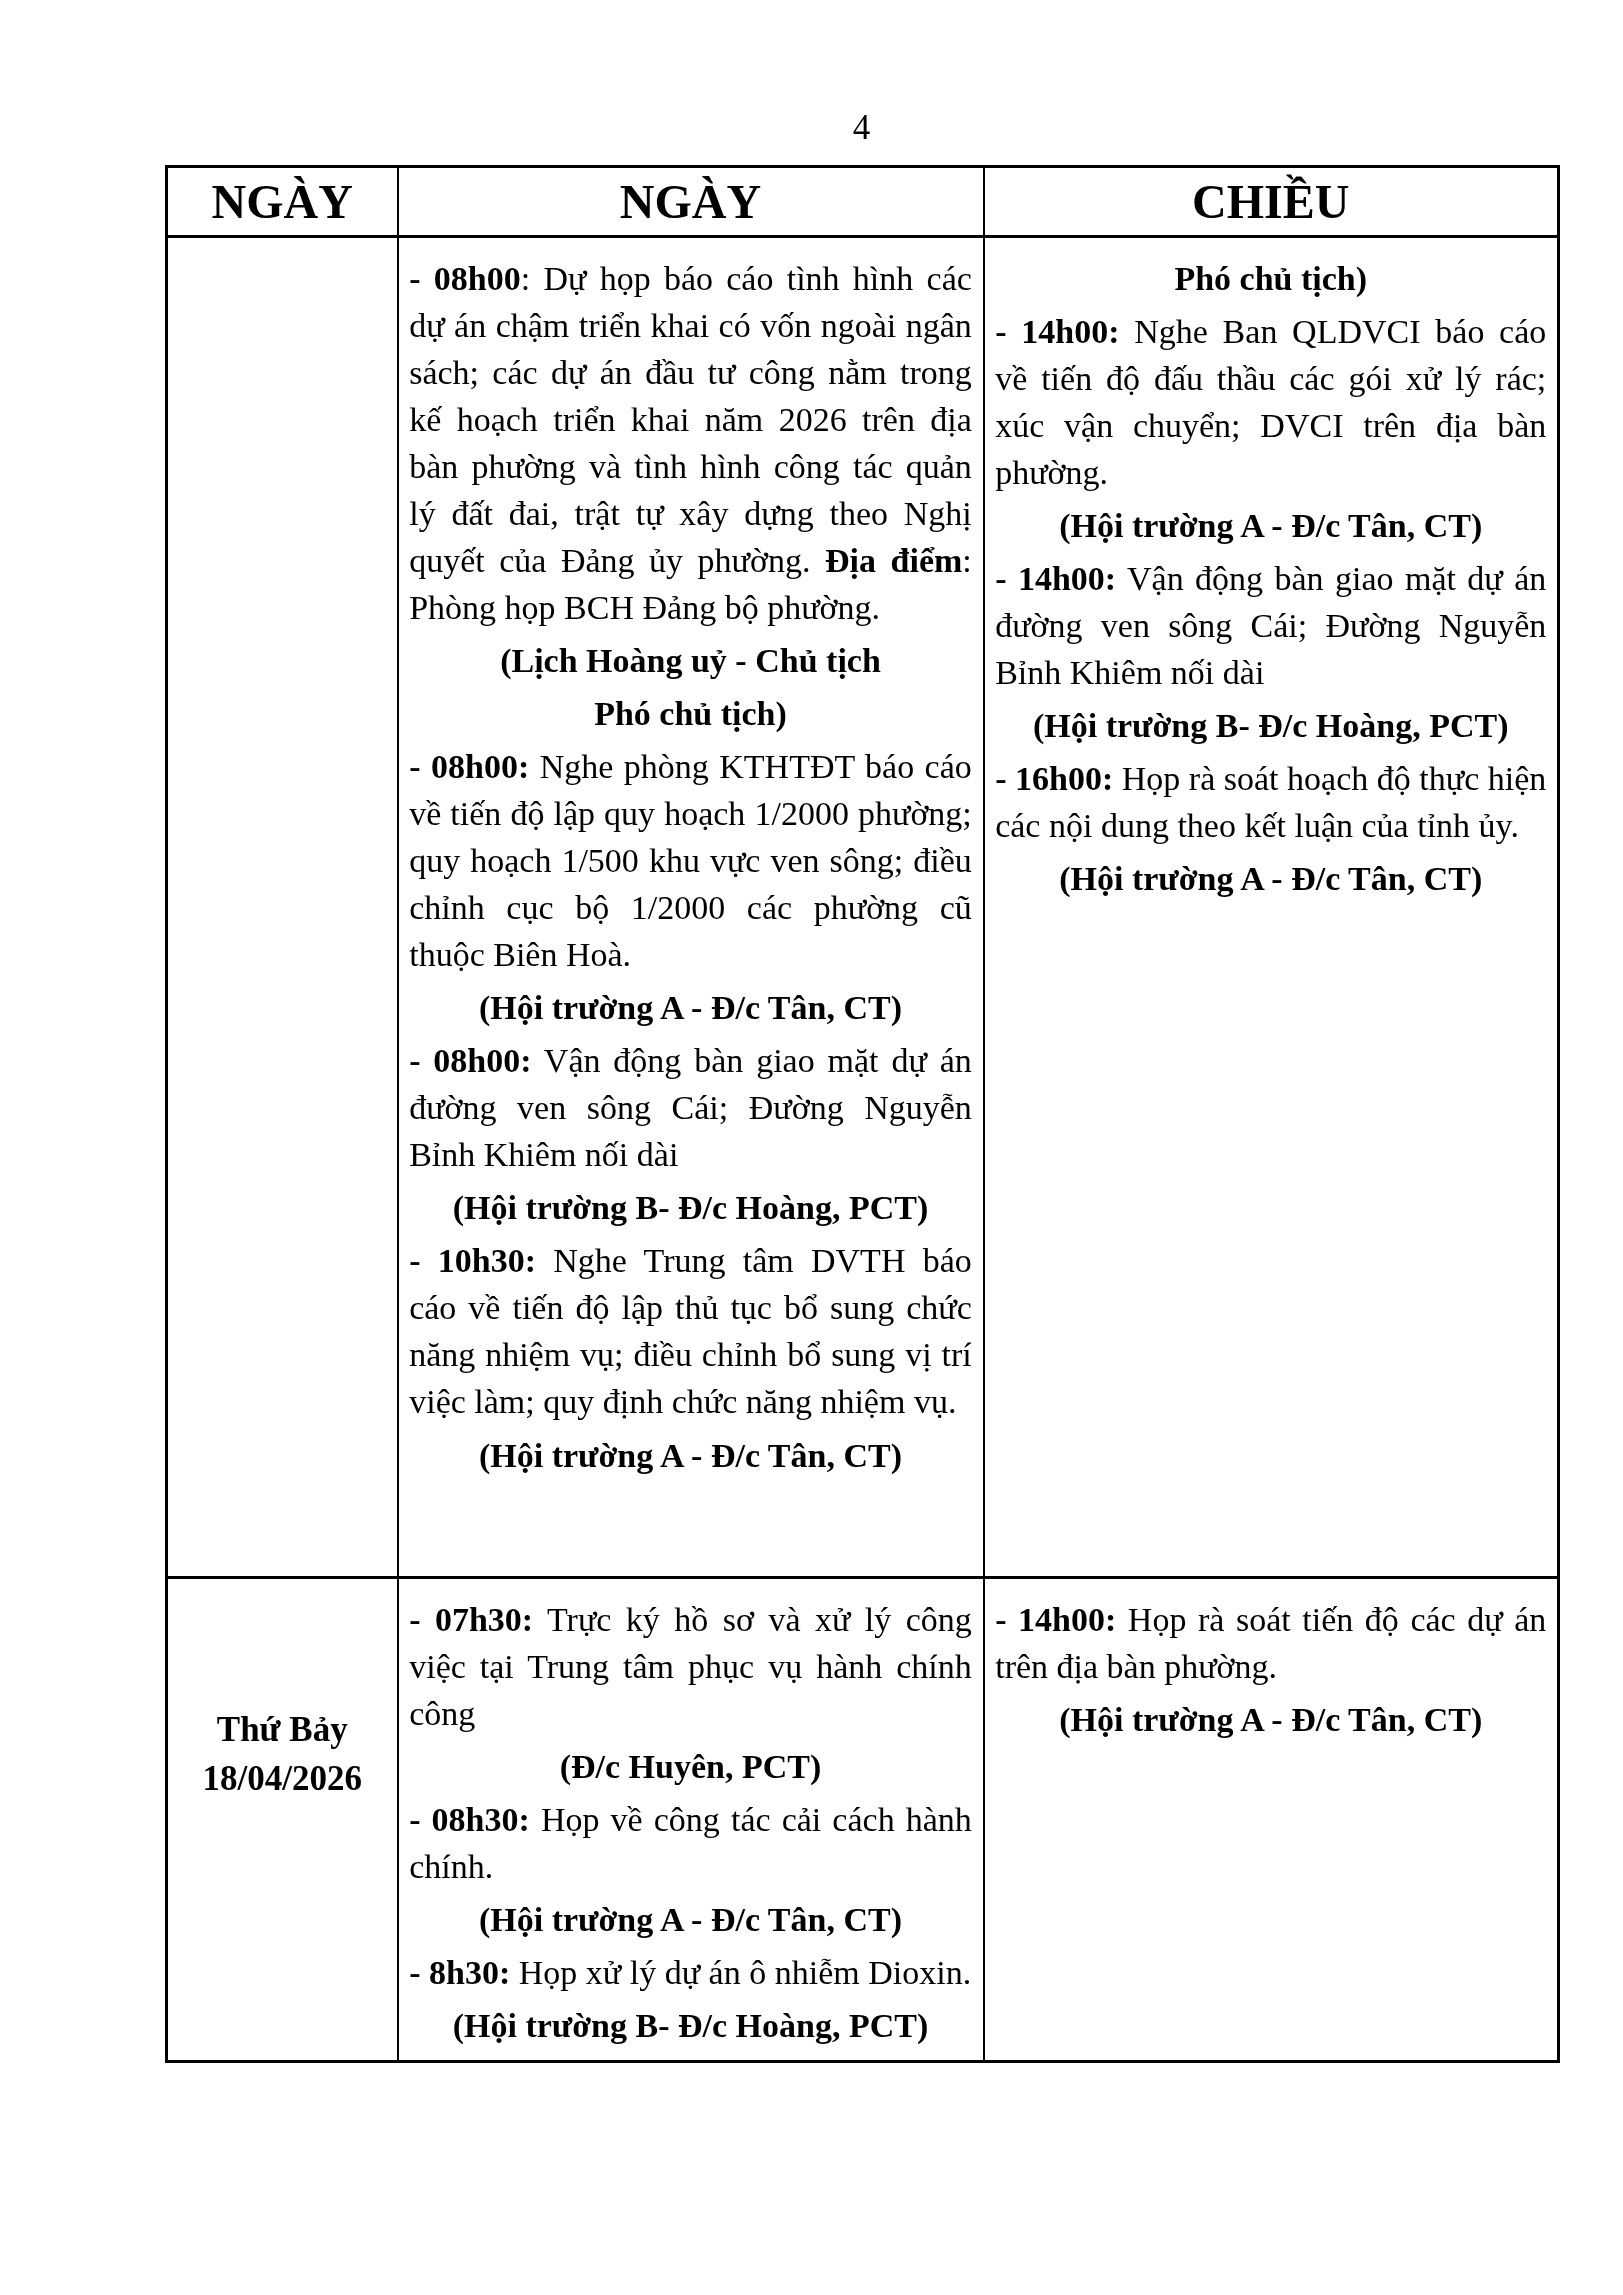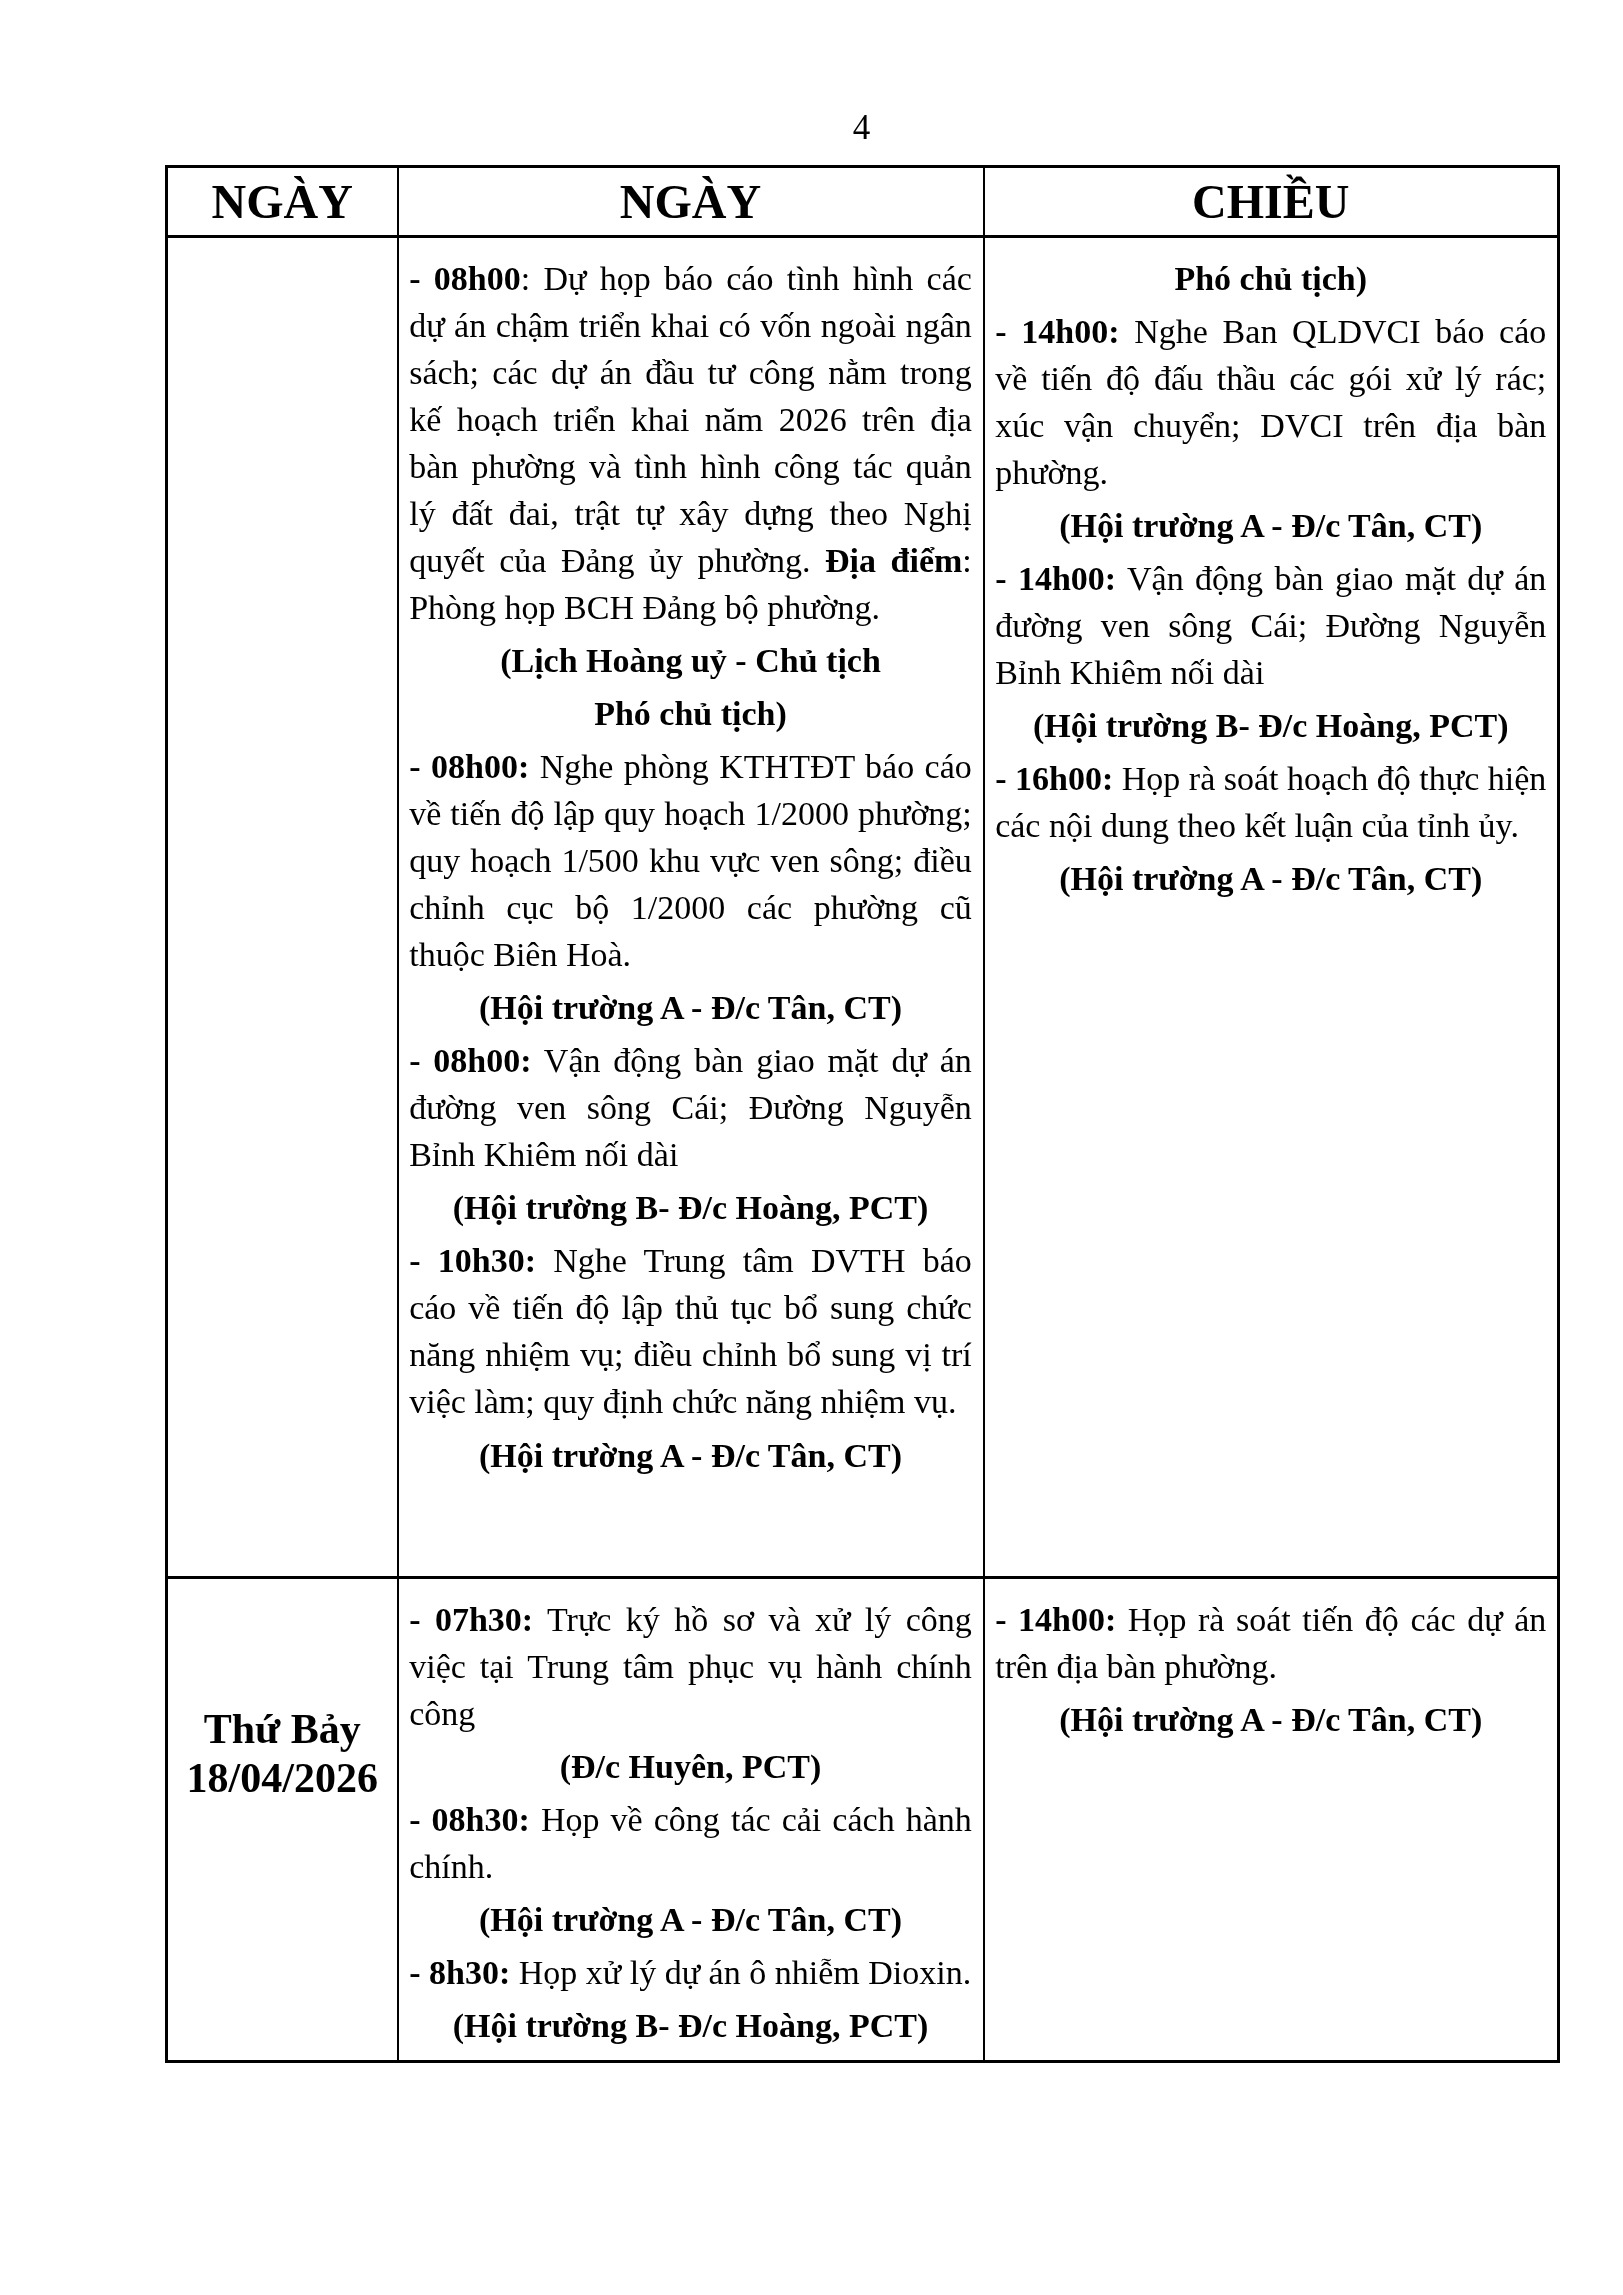--- a/index.html
+++ b/index.html
@@ -33,21 +33,21 @@
   table.schedule tbody tr.row-1 { height: 1341px; }
   table.schedule tbody tr.row-2 { height: 484px; }
   table.schedule tbody tr.row-1 td { border-bottom-width: 3.1px; }
   td.content { padding: 10.7px 10.7px 0 10.7px; font-size: 34px; line-height: 47px; }
   td.content p { margin: 6.1px 0; }
   td.content p.para { text-align: justify; text-align-last: left; }
   td.content p.center { text-align: center; font-weight: bold; }
   td.content .b { font-weight: bold; }
   td.day {
     text-align: center; font-weight: bold;
-    font-size: 42px; line-height: 49px;
+    font-size: 35px; line-height: 49px;
     padding: 126px 6.1px 0 6.1px;
   }
 </style>
 </head>
 <body>
 
 <div class="page-number">4</div>
 
 <table class="schedule">
   <colgroup>

